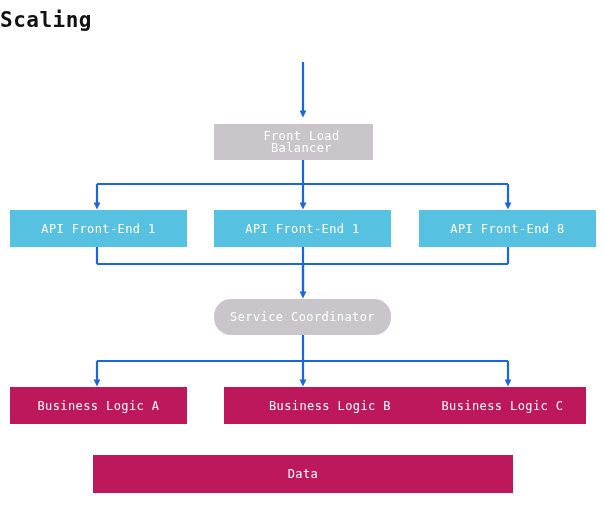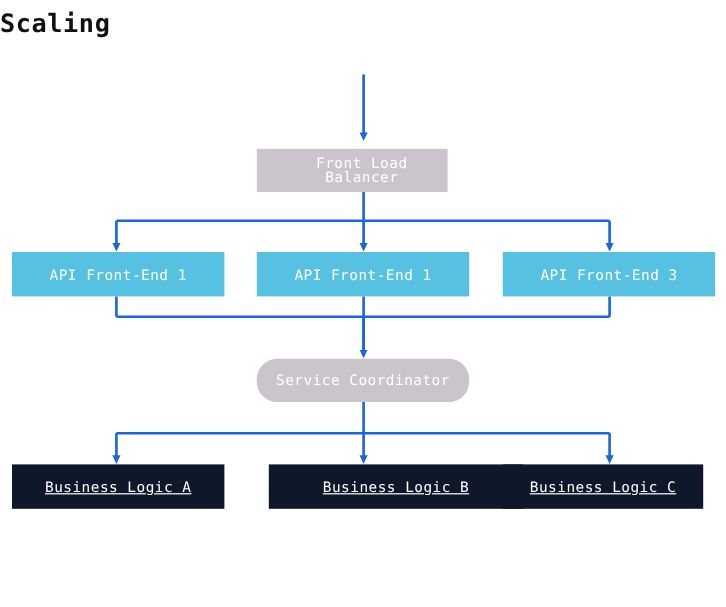--- a/index.html
+++ b/index.html
@@ -45,21 +45,21 @@
     box-sizing: border-box;
     font-family: "DejaVu Sans Mono", "Liberation Mono", monospace;
     font-size: 12px;
     letter-spacing: 0.4px;
     color: #ffffff;
     text-align: center;
     line-height: 1;
   }
   .node-gray   { background: #c9c5cb; }
   .node-blue   { background: #57c1e2; }
-  .node-orange { background: #0f172a; text-decoration: underline; }
+  .node-orange { background: #be185d; }
 
   
   #node-flb  { left: 214px; top: 124px; width: 159px; height: 36px; padding-left: 16px; }
   
   #node-api1 { left: 10px;  top: 210px; width: 177px; height: 37px; }
   #node-api2 { left: 214px; top: 210px; width: 177px; height: 37px; }
   #node-api3 { left: 419px; top: 210px; width: 177px; height: 37px; }
   
   #node-svc  { left: 214px; top: 299px; width: 177px; height: 36px; border-radius: 17px; }
   
@@ -101,24 +101,25 @@
       <line x1="508" y1="361" x2="508" y2="383" marker-end="url(#arrowhead)"></line>
     </g>
   </svg>
 
   <div class="node node-gray" id="node-flb">Front Load Balancer</div>
 
   <div class="node node-blue" id="node-api1">API Front-End 1</div>
 
   <div class="node node-blue" id="node-api2">API Front-End 1</div>
 
-  <div class="node node-blue" id="node-api3">API Front-End 3</div>
+  <div class="node node-blue" id="node-api3">API Front-End 8</div>
 
   <div class="node node-gray" id="node-svc">Service Coordinator</div>
 
   <div class="node node-orange" id="node-bl-a">Business Logic A</div>
 
   <div class="node node-orange" id="node-bl-b">Business Logic B</div>
 
   <div class="node node-orange" id="node-bl-c">Business Logic C</div>
 
+  <div class="node node-orange" id="node-data">Data</div>
 
 </div>
 
 </body></html>

